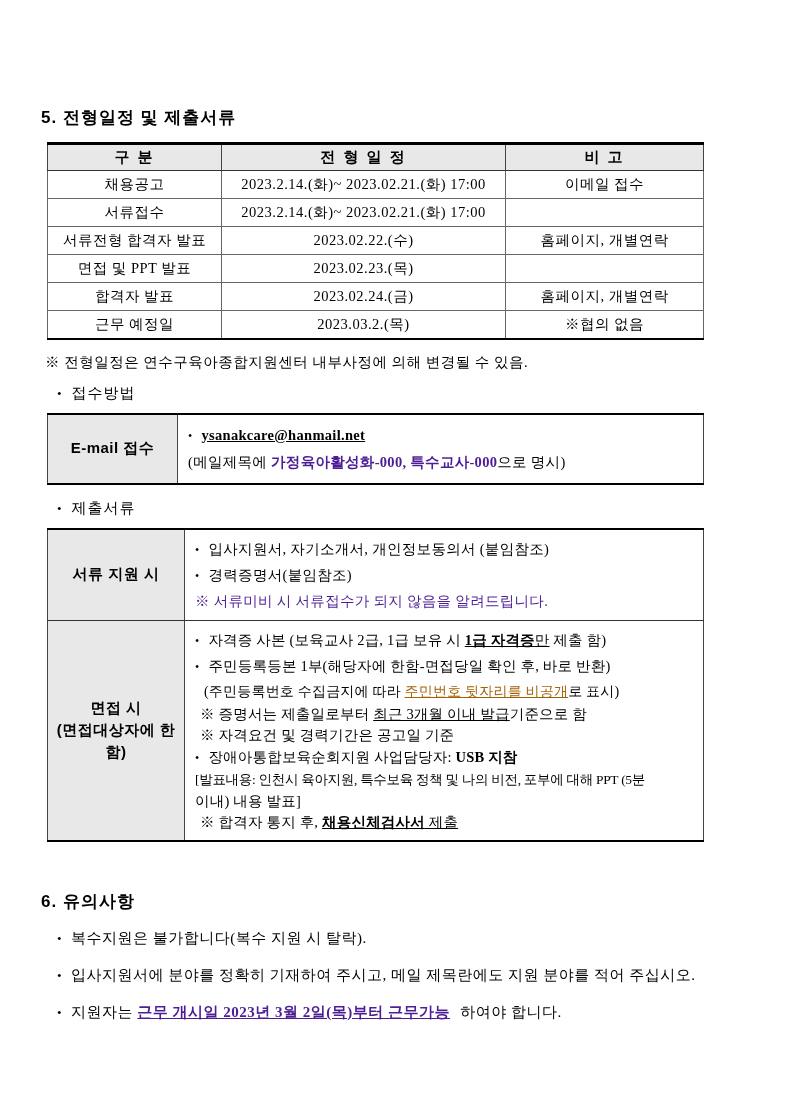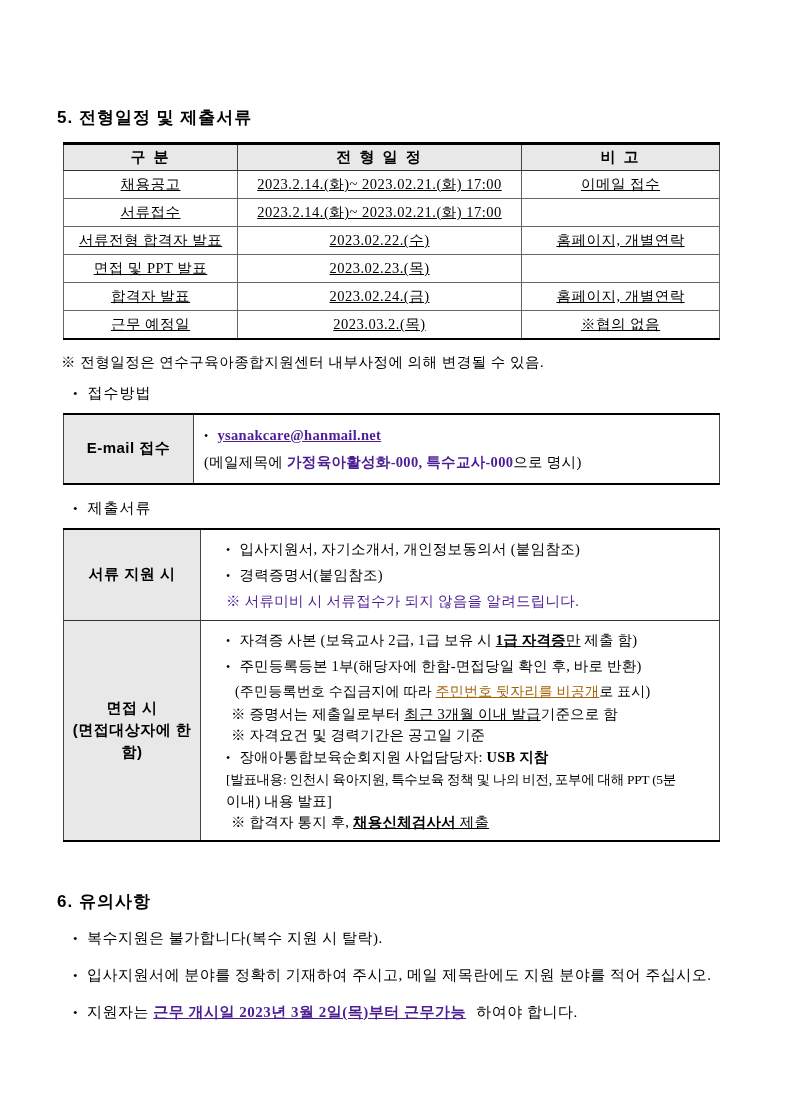--- a/index.html
+++ b/index.html
@@ -2,77 +2,77 @@
 <html><head>
 <meta charset="utf-8">
 <style>
   * { margin:0; padding:0; box-sizing:border-box; }
   html,body { background:#fff; }
   .page {
     position:relative; width:791px; height:1120px; background:#ffffff;
     font-family:"Liberation Serif","DejaVu Serif",serif; color:#000;
     overflow:hidden;
   }
-  .content { position:absolute; left:57px; top:106px; width:665px; }
+  .content { position:absolute; left:41px; top:106px; width:665px; }
 
   .sec-title {
     font-family:"Liberation Sans","DejaVu Sans",sans-serif;
     font-size:17px; font-weight:bold; letter-spacing:1px; margin-bottom:13px;
   }
   .bullet-line { font-size:15px; margin-left:16px; margin-bottom:9px; letter-spacing:1px; }
   .bullet-line::before { content:"•"; font-size:13px; margin-right:9px; }
 
   table { border-collapse:collapse; table-layout:fixed; margin-left:6px; }
 
   
   .tbl1 { width:656px; border-top:3px solid #000; border-bottom:2.5px solid #000;
           border-left:1px solid #444; border-right:1px solid #444; }
   .tbl1 th {
     background:#e8e8e8; font-family:"Liberation Sans","DejaVu Sans",sans-serif;
     font-size:15px; font-weight:bold; height:27px; letter-spacing:2px;
     border:1px solid #444; border-bottom:1.8px solid #333;
   }
   .tbl1 td {
     font-size:14.5px; text-align:center; height:28px;
-    border:1px solid #666; letter-spacing:0.5px;text-decoration:underline;
+    border:1px solid #666; letter-spacing:0.5px;
   }
   .note-line { font-size:14.5px; margin-top:13px; margin-left:4px; letter-spacing:0.5px; }
 
   
   .tbl2 { width:656px; border-top:2.5px solid #000; border-bottom:2.5px solid #000; margin-top:10px; }
   .tbl2 td { border:1px solid #444; vertical-align:middle; }
   .th-cell {
     background:#e8e8e8; text-align:center;
     font-family:"Liberation Sans","DejaVu Sans",sans-serif;
     font-size:15px; font-weight:bold; letter-spacing:0.5px;
   }
   .tbl2 .cell-body { padding:8px 10px; }
 
   
   .tbl3 { width:656px; border-top:2.5px solid #000; border-bottom:2.5px solid #000; margin-top:10px; }
   .tbl3 td { border:1px solid #444; vertical-align:middle; }
   .tbl3 tr:first-child td { border-bottom:1.8px solid #333; }
-  .tbl3 .cell-body { padding:7px 10px 6px 25px; vertical-align:top;font-family:Liberation Serif, serif; }
+  .tbl3 .cell-body { padding:7px 10px 6px 10px; vertical-align:top;font-family:Liberation Serif, serif; }
 
   .doc-line { font-size:14.5px; line-height:25px; letter-spacing:0.3px; }
   .doc-line.bullet::before { content:"•"; font-size:12px; margin-right:9px; }
   .iv-line { font-size:14.5px; line-height:21.5px; letter-spacing:0.2px; }
   .iv-line.sp { line-height:25px; }
   .iv-line.bullet::before { content:"•"; font-size:12px; margin-right:9px; }
   .iv-line.indent1 { padding-left:9px; font-size:14px; }
   .iv-line.indent2 { padding-left:5px; }
   .iv-line.condensed { font-size:13.5px; letter-spacing:-0.3px; }
 
   .hdr-multiline span { display:block; text-align:center; line-height:22px; }
 
   .red { color:#4c1d95; }
   .b { font-weight:bold; }
   .u { text-decoration:underline; }
   .u-red { color:#a16207; text-decoration:underline; }
-  .link { color:#4c1d95; font-weight:bold; text-decoration:underline; }
+  .link { color:#000000; font-weight:bold; text-decoration:underline; }
   .pad-r { padding-right:6px; }
 
   
   .sec6 { margin-top:48px; }
   .s6-bullet { font-size:15px; margin-left:16px; margin-top:12px; line-height:25px; letter-spacing:0.5px; }
   .s6-bullet::before { content:"•"; font-size:13px; margin-right:9px; }
   .s6-wrap { padding-left:20px; text-indent:-20px; }
   .s6-wrap::before { content:"•"; font-size:13px; margin-right:9px; }
 </style>
 </head>

